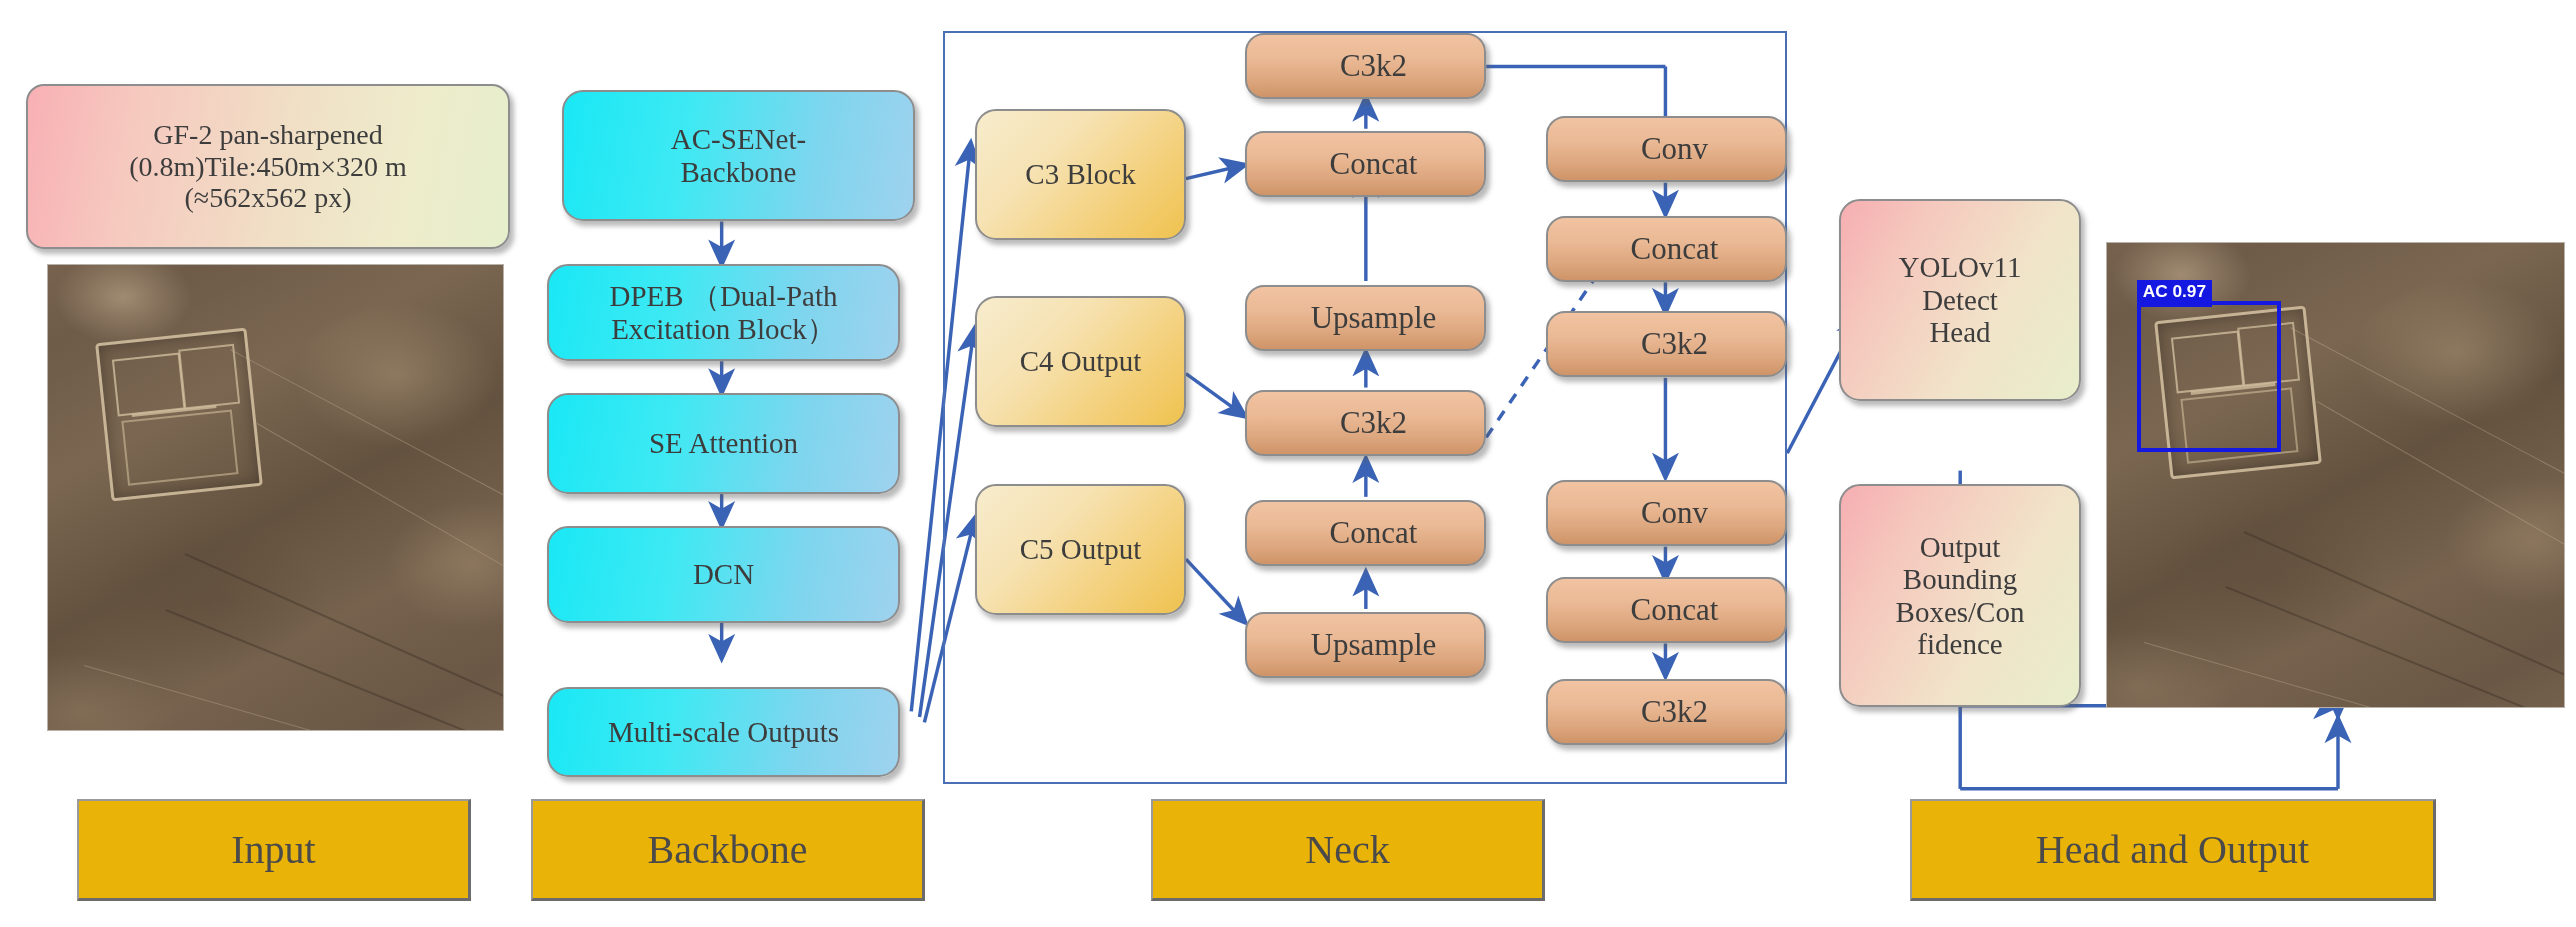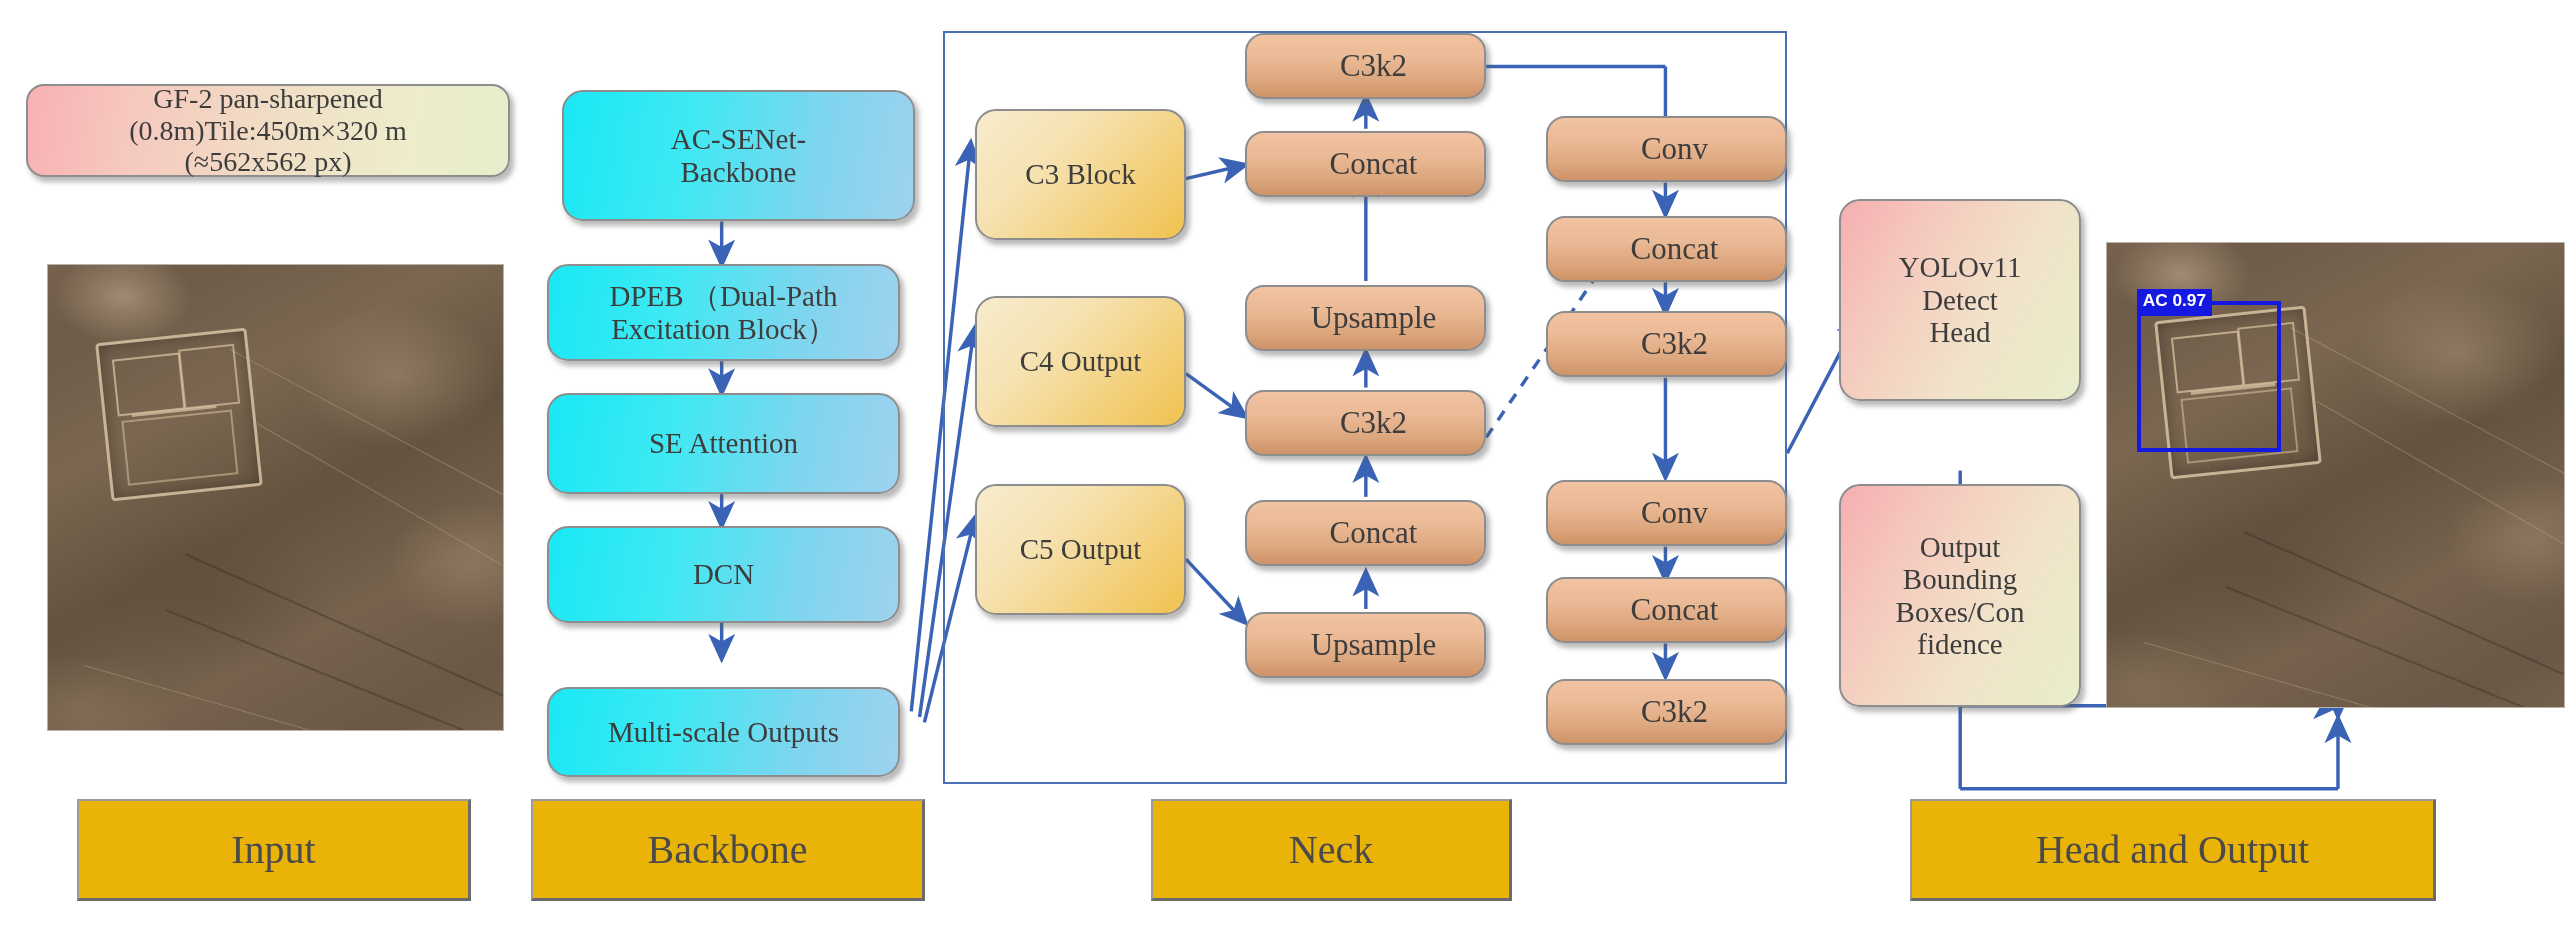--- a/index.html
+++ b/index.html
@@ -72,21 +72,21 @@
                 border:2.8px solid rgba(212,192,160,.72);}
   .ruin .inner3{position:absolute;left:10%;top:50%;width:74%;height:40%;
                 border:2.8px solid rgba(206,186,154,.60);}
   .ruin .bar{position:absolute;left:18%;top:46%;width:58%;height:3.5px;
              background:rgba(214,194,162,.75);}
 
   
   .detbox{position:absolute;border:4.2px solid #1418e0;box-sizing:border-box;}
   .detlabel{position:absolute;background:#1418e0;color:#ffffff;
             font-family:"Liberation Sans", sans-serif;font-weight:bold;
-            white-space:nowrap;line-height:1;margin-top:9px;}
+            white-space:nowrap;line-height:1;}
 
   svg.wires{position:absolute;left:0;top:0;width:2576px;height:928px;
             overflow:visible;pointer-events:none;}
 </style>
 </head>
 <body>
 
 <div class="stage">
 
   <svg class="wires" viewBox="0 0 3723 1341">
@@ -138,21 +138,21 @@
       <line x1="2407" y1="96" x2="2407" y2="180"></line>
       <line x1="2833" y1="1020" x2="2833" y2="1140"></line>
       <line x1="2833" y1="1140" x2="3379" y2="1140"></line>
     </g>
 
     <g stroke="#3b63b5" stroke-width="5" fill="none" stroke-dasharray="16 14">
       <line x1="2148" y1="632" x2="2320" y2="380"></line>
     </g>
   </svg>
 
-  <div class="node meta" style="left:26px;top:84px;width:484px;height:93px;">
+  <div class="node meta" style="left:26px;top:84px;width:484px;height:165px;">
     <div>
       <div>GF-2 pan-sharpened</div>
       <div>(0.8m)Tile:450m×320  m</div>
       <div>(≈562x562 px)</div>
     </div>
   </div>
 
   <div class="sat" style="left:47px;top:264px;width:455px;height:465px;border:0.7px solid #b9b2a8;">
     <div class="terrain"></div>
     <div class="streak" style="left:40%;top:18%;width:72%;transform:rotate(28deg);"></div>
@@ -238,21 +238,21 @@
   <div class="node tan" style="left:1546px;top:480px;width:241px;height:66px;">
     <span>Conv</span>
   </div>
   <div class="node tan" style="left:1546px;top:577px;width:241px;height:66px;">
     <span>Concat</span>
   </div>
   <div class="node tan" style="left:1546px;top:679px;width:241px;height:66px;">
     <span>C3k2</span>
   </div>
 
-  <div class="plate" style="left:1151px;top:799px;width:361px;height:102px;">
+  <div class="plate" style="left:1151px;top:799px;width:394px;height:102px;">
     <span>Neck</span>
   </div>
 
   <div class="node head" style="left:1839px;top:199px;width:242px;height:202px;white-space:pre-line;">
     <span>YOLOv11
 Detect
 Head</span>
   </div>
   <div class="node head" style="left:1839px;top:484px;width:242px;height:223px;white-space:pre-line;">
     <span>Output

